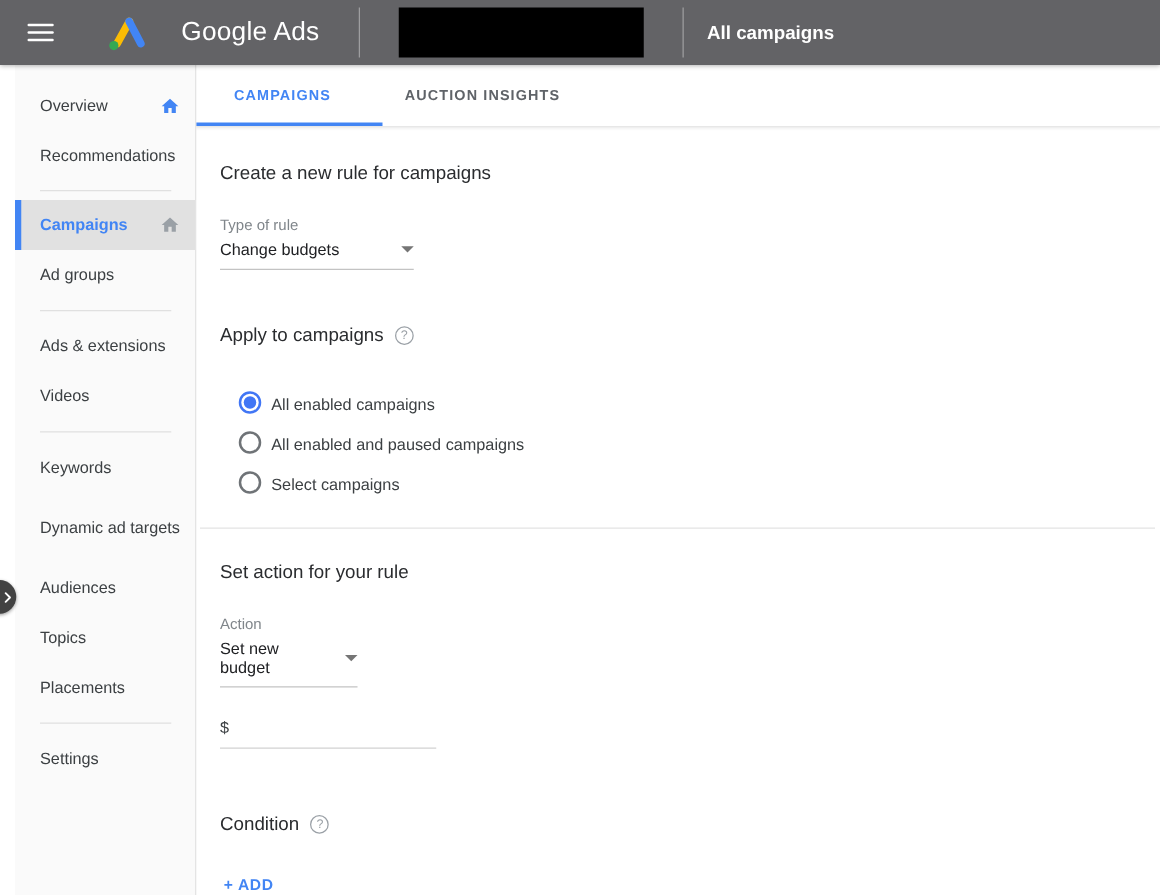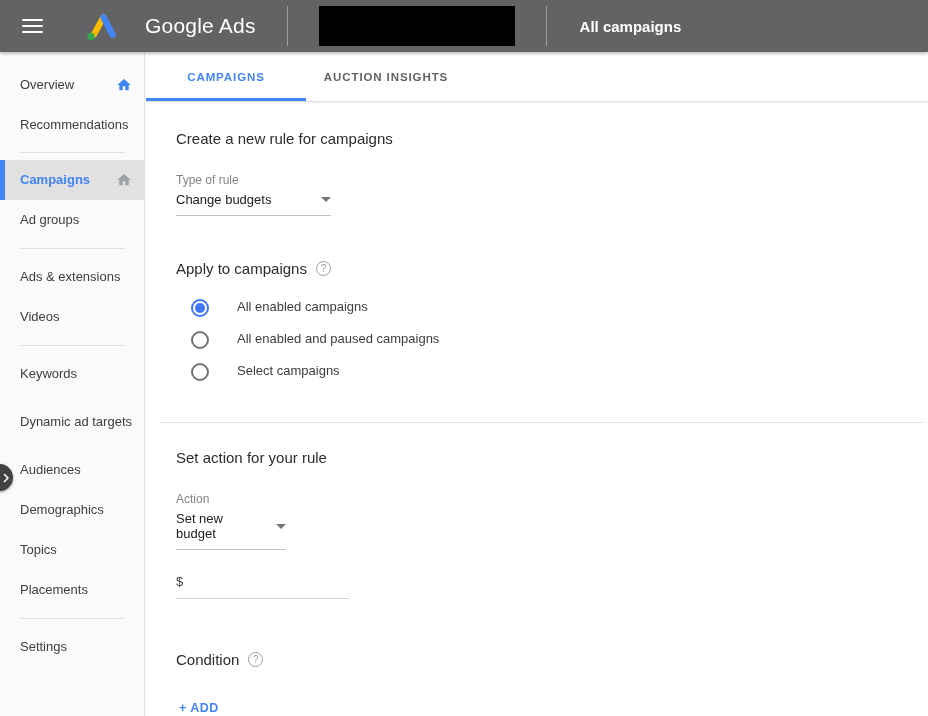--- a/index.html
+++ b/index.html
@@ -11,25 +11,25 @@
   .topbar { position:absolute; top:0; left:0; width:100%; height:52px;
             background:#636366; display:flex; align-items:center;
             padding:0 16px 0 12px; z-index:20;
             box-shadow:0 1px 4px rgba(0,0,0,0.35);gap:19px; }
   .hamburger { width:21px; margin:0 21px 0 10px; cursor:pointer; }
   .hamburger div { height:2px; background:#fff; margin:4px 0; border-radius:1px; }
   .logo { margin-right:9px; display:flex; align-items:center; }
   .product-name { color:#fff; font-size:21px; letter-spacing:0.2px; white-space:nowrap; }
   .top-divider { width:1px; height:40px; background:rgba(255,255,255,0.38); }
   .redacted-box { width:196px; height:40px; background:#000; margin:0 12px; }
-  .page-title { color:#fff; font-size:15px; font-weight:bold; margin-left:14px; white-space:nowrap; }
+  .page-title { color:#fff; font-size:15px; font-weight:bold; white-space:nowrap; }
   .d1 { margin-left:12px; }
 
   
-  .sidebar { position:absolute; top:52px; left:0; width:145px; height:664px;
+  .sidebar { position:absolute; top:52px; left:12px; width:145px; height:664px;
              background:#fafafa; border-right:1px solid #e4e4e4;
              padding-top:13px; z-index:5; }
   .nav-item { height:40px; display:flex; align-items:center;
               padding:0 12px 0 20px; font-size:13px; color:#3c4043; cursor:pointer; }
   .nav-item .lbl { flex:1; line-height:16px; }
   .nav-item.two-line { height:56px; }
   .nav-item.selected { background:#e1e1e1; border-left:5px solid #4285f4;
                        padding-left:15px; color:#4285f4; font-weight:bold; }
   .nav-divider { height:1px; background:#e0e0e0; margin:7px 0 7px 20px; width:105px; }
   .nav-divider.sp { margin-top:8px; margin-bottom:8px; }
@@ -61,21 +61,21 @@
   .select-control { display:flex; align-items:center; cursor:pointer;
                     padding:5px 0 8px; border-bottom:1px solid #c3c3c3;
                     font-size:13px; color:#202124; }
   .select-wide { width:155px; justify-content:space-between; }
   .select-narrow { width:110px; gap:27px; }
   .dd-arrow { width:0; height:0; border-left:5px solid transparent;
               border-right:5px solid transparent; border-top:5px solid #757575; flex:none; }
 
   .apply-heading { margin-top:44px; }
   .radio-group { margin:22px 0 0 15px; }
-  .radio-row { display:flex; align-items:flex-start; height:32px; gap:28px; cursor:pointer; }
+  .radio-row { display:flex; align-items:flex-end; height:32px; gap:8px; cursor:pointer; }
   .radio { width:18px; height:18px; border-radius:50%; border:2px solid #6f7377;
            flex:none; position:relative; }
   .radio.checked { border-color:#4176f5; }
   .radio.checked::after { content:""; position:absolute; left:2px; top:2px;
                           width:10px; height:10px; border-radius:50%; background:#4176f5; }
   .radio-label { font-size:13px; color:#3c4043; }
 
   .section-divider { height:1px; background:#e4e4e4; margin:27px 0 0 -16px; }
 
   .action-heading { margin-top:26px; }
@@ -144,23 +144,20 @@
     </div>
     <div class="nav-divider sp"></div>
     <div class="nav-item">
       <span class="lbl">Keywords</span>
     </div>
     <div class="nav-item two-line">
       <span class="lbl">Dynamic ad targets</span>
     </div>
     <div class="nav-item">
       <span class="lbl">Audiences</span>
-    </div>
-    <div class="nav-item">
-      <span class="lbl">Demographics</span>
     </div>
     <div class="nav-item">
       <span class="lbl">Topics</span>
     </div>
     <div class="nav-item">
       <span class="lbl">Placements</span>
     </div>
     <div class="nav-divider sp"></div>
     <div class="nav-item">
       <span class="lbl">Settings</span>

